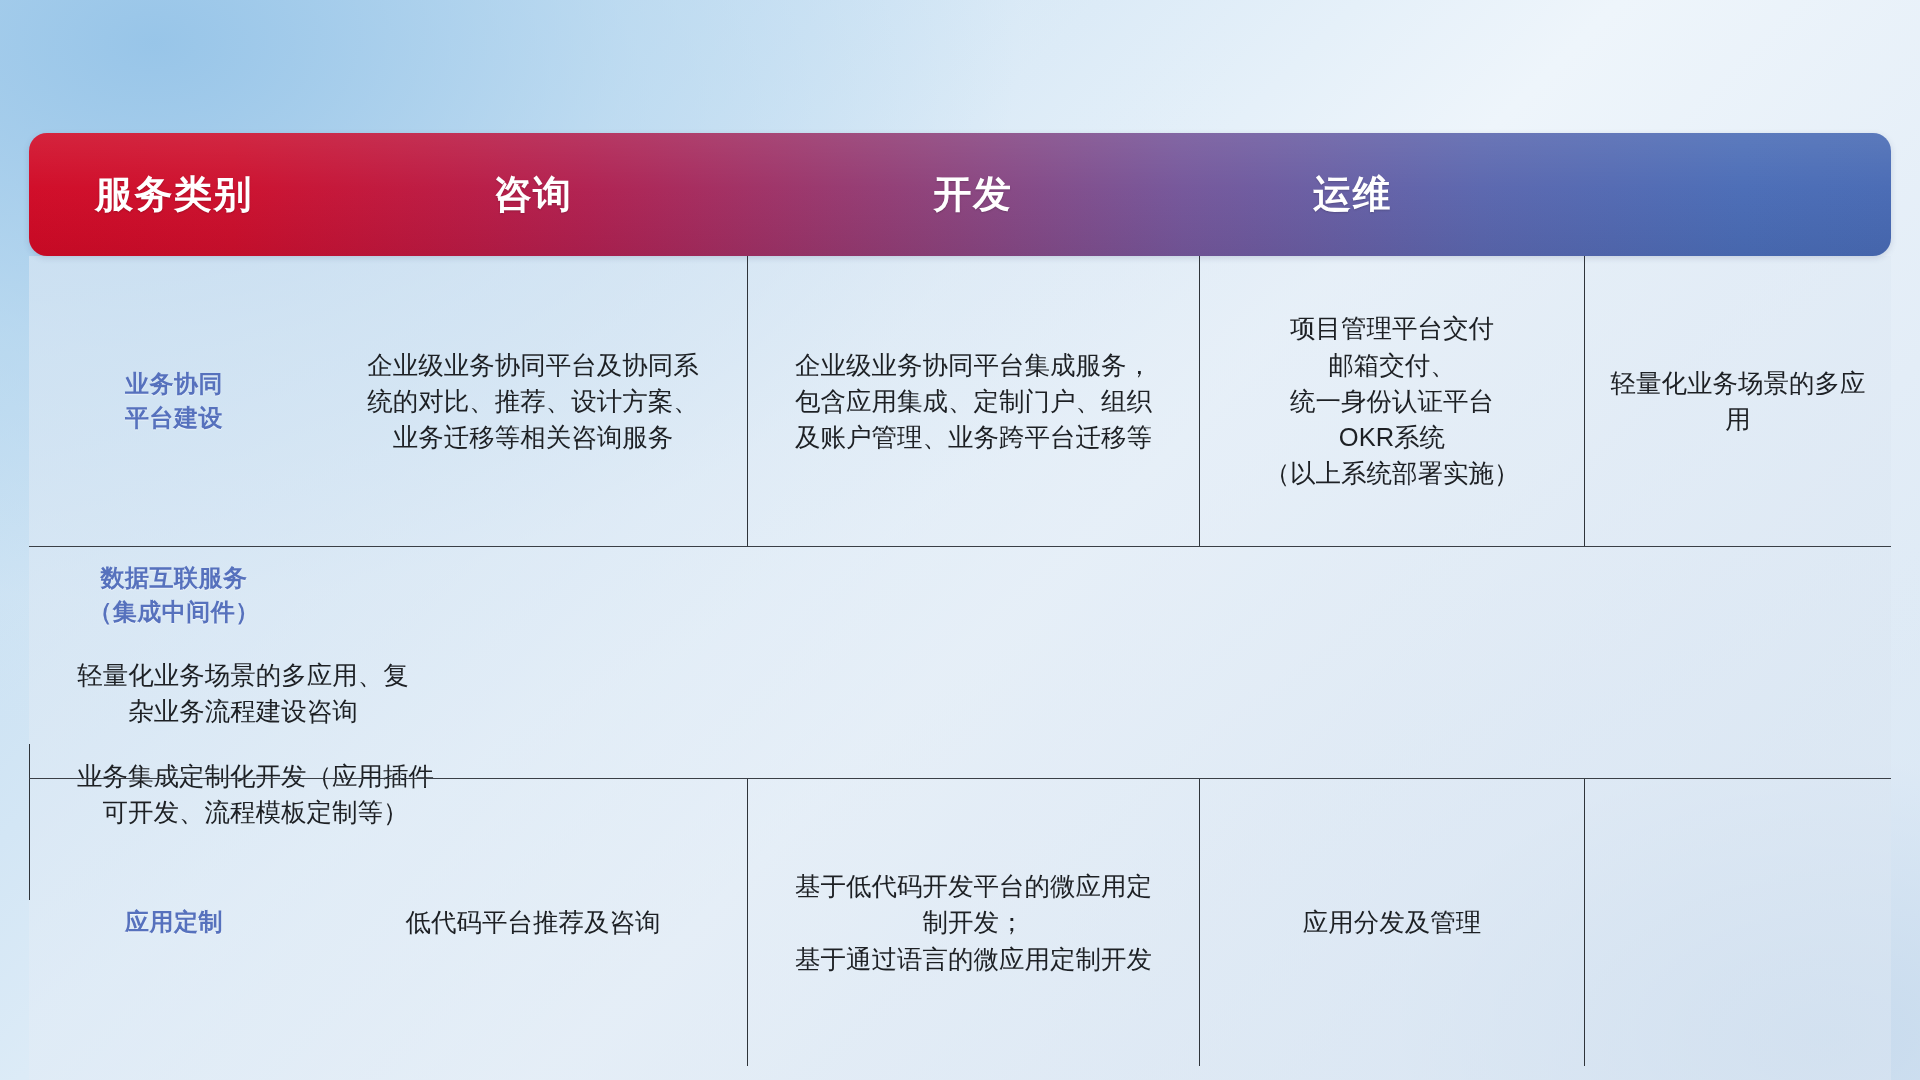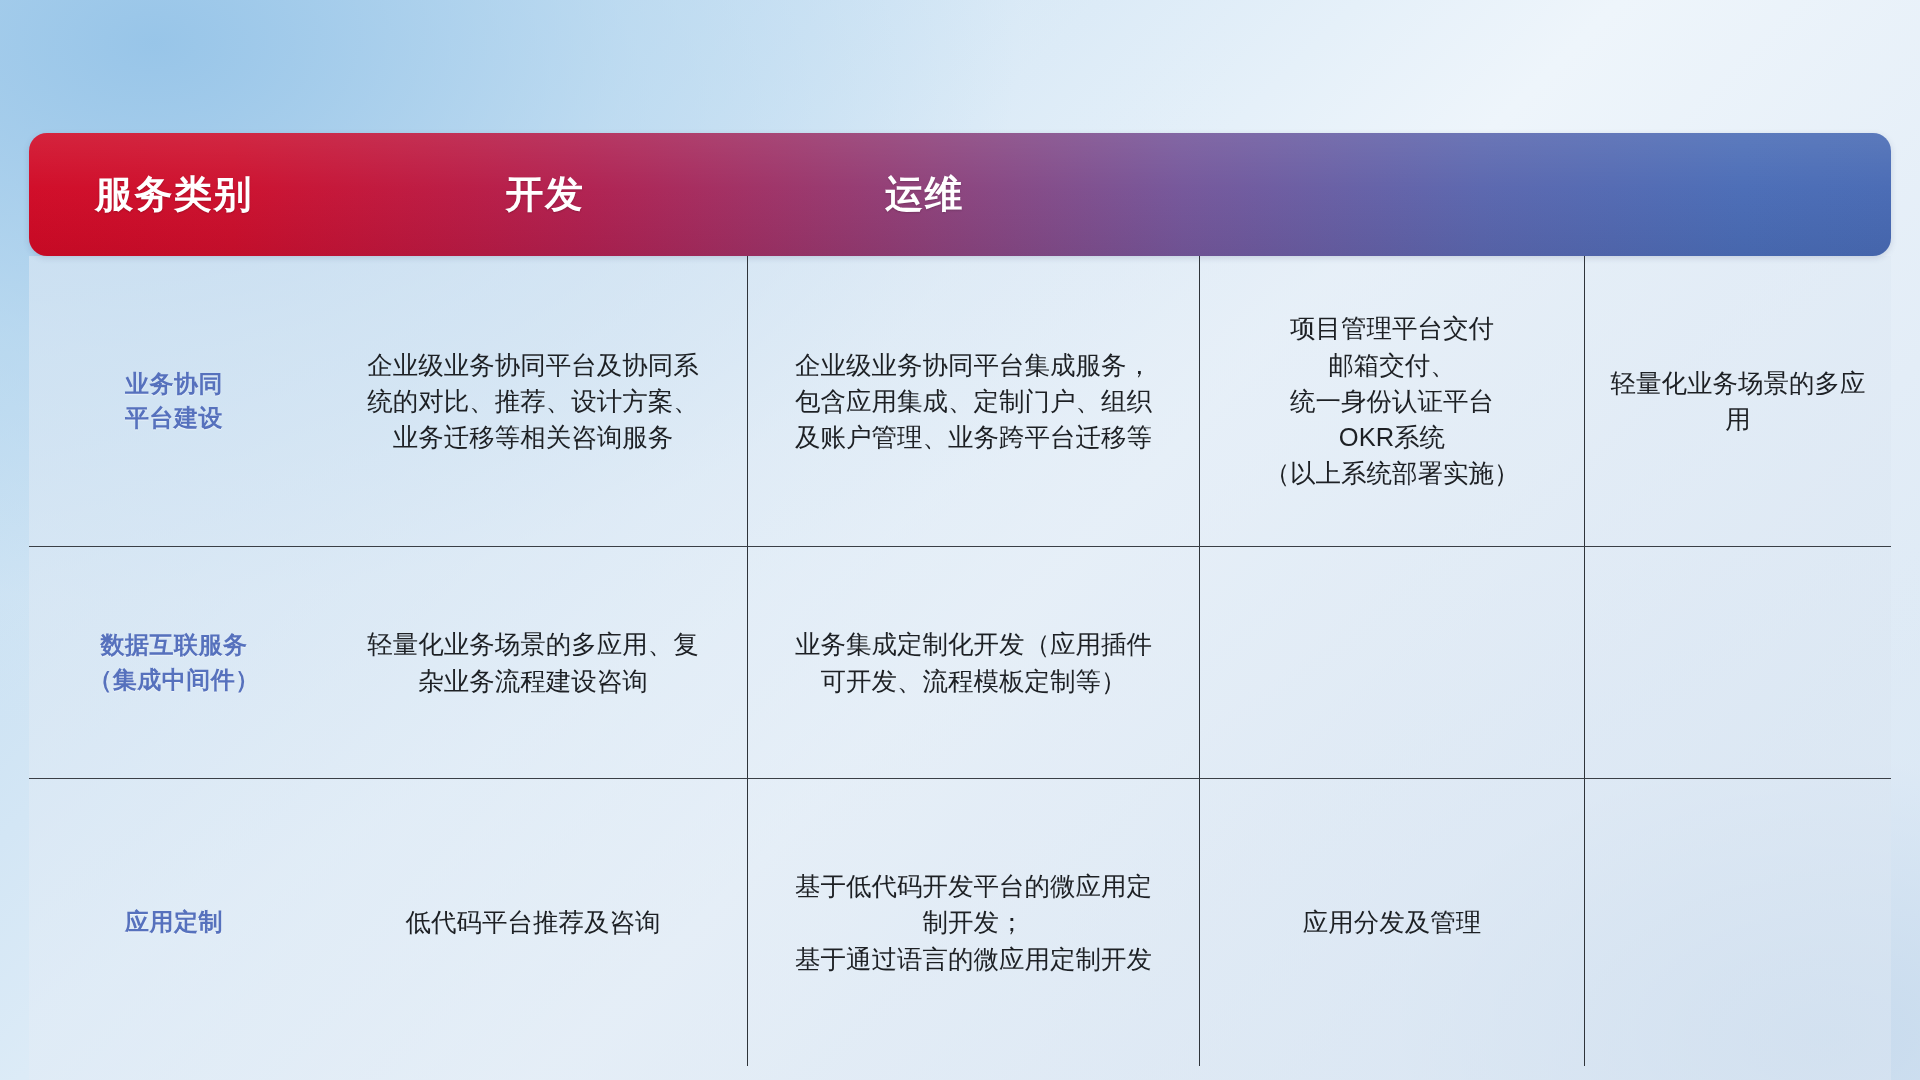--- a/index.html
+++ b/index.html
@@ -92,21 +92,21 @@
     top: 123px;
     width: 1862px;
   }
   .row {
     position: relative;
     display: flex;
     align-items: stretch;
     box-sizing: border-box;
   }
   .row.r0 { height: 290px; }
-  .row.r1 { height: 232px; }
+  .row.r1 { height: 232px; flex-direction: column; }
   .row.r2 { height: 288px; }
 
   .row + .row { border-top: 1.5px solid #3a3f46; }
 
   .cell {
     box-sizing: border-box;
     display: flex;
     align-items: center;
     justify-content: center;
     text-align: center;
@@ -133,20 +133,21 @@
 
 <div id="stage">
 
   <div id="table">
 
     <div class="body-panel"></div>
 
     <div class="header-bar">
       <div class="header-row">
         <div class="header-cell c0">服务类别</div>
+        <div class="header-cell c1">咨询</div>
         <div class="header-cell c2">开发</div>
         <div class="header-cell c4">运维</div>
       </div>
     </div>
 
     <div class="rows">
 
       <div class="row r0">
         <div class="cell cat c0">业务协同
 平台建设</div>

